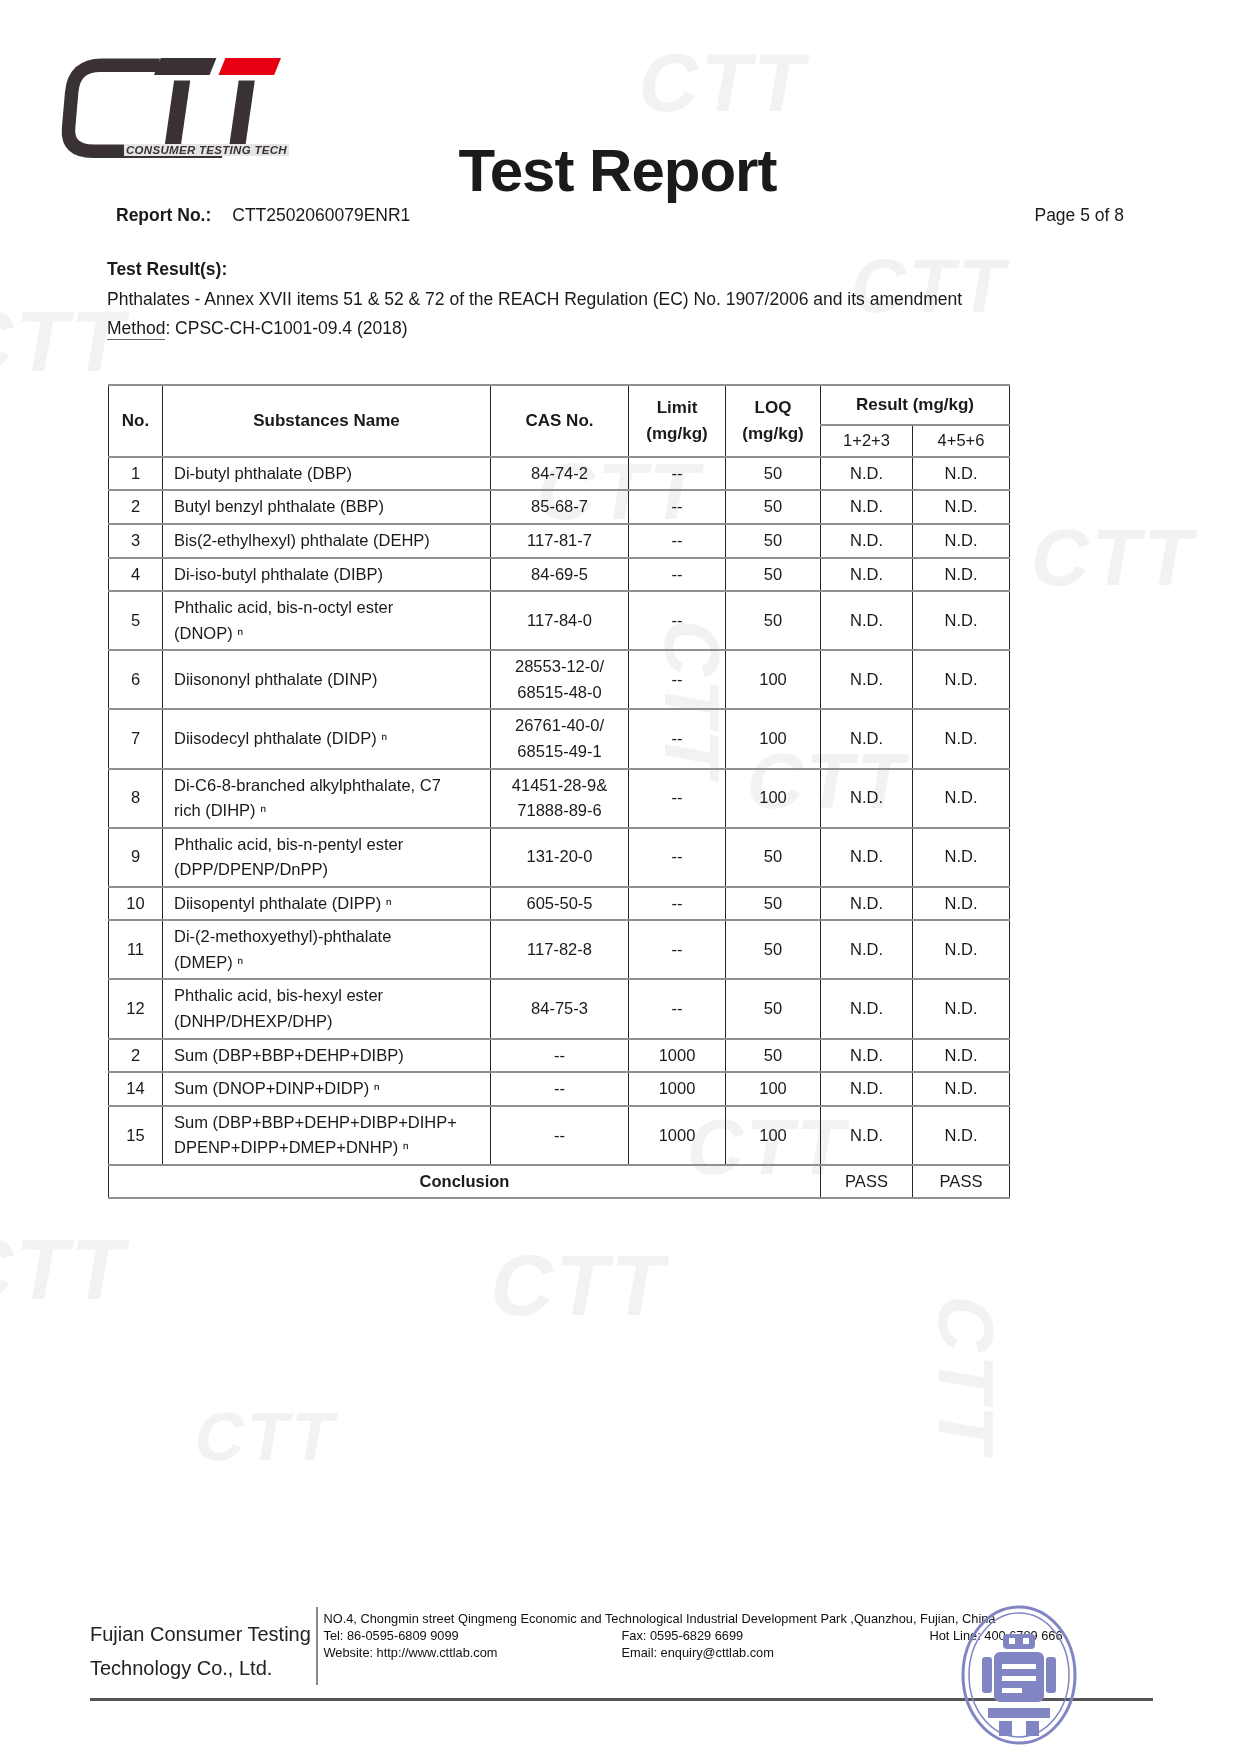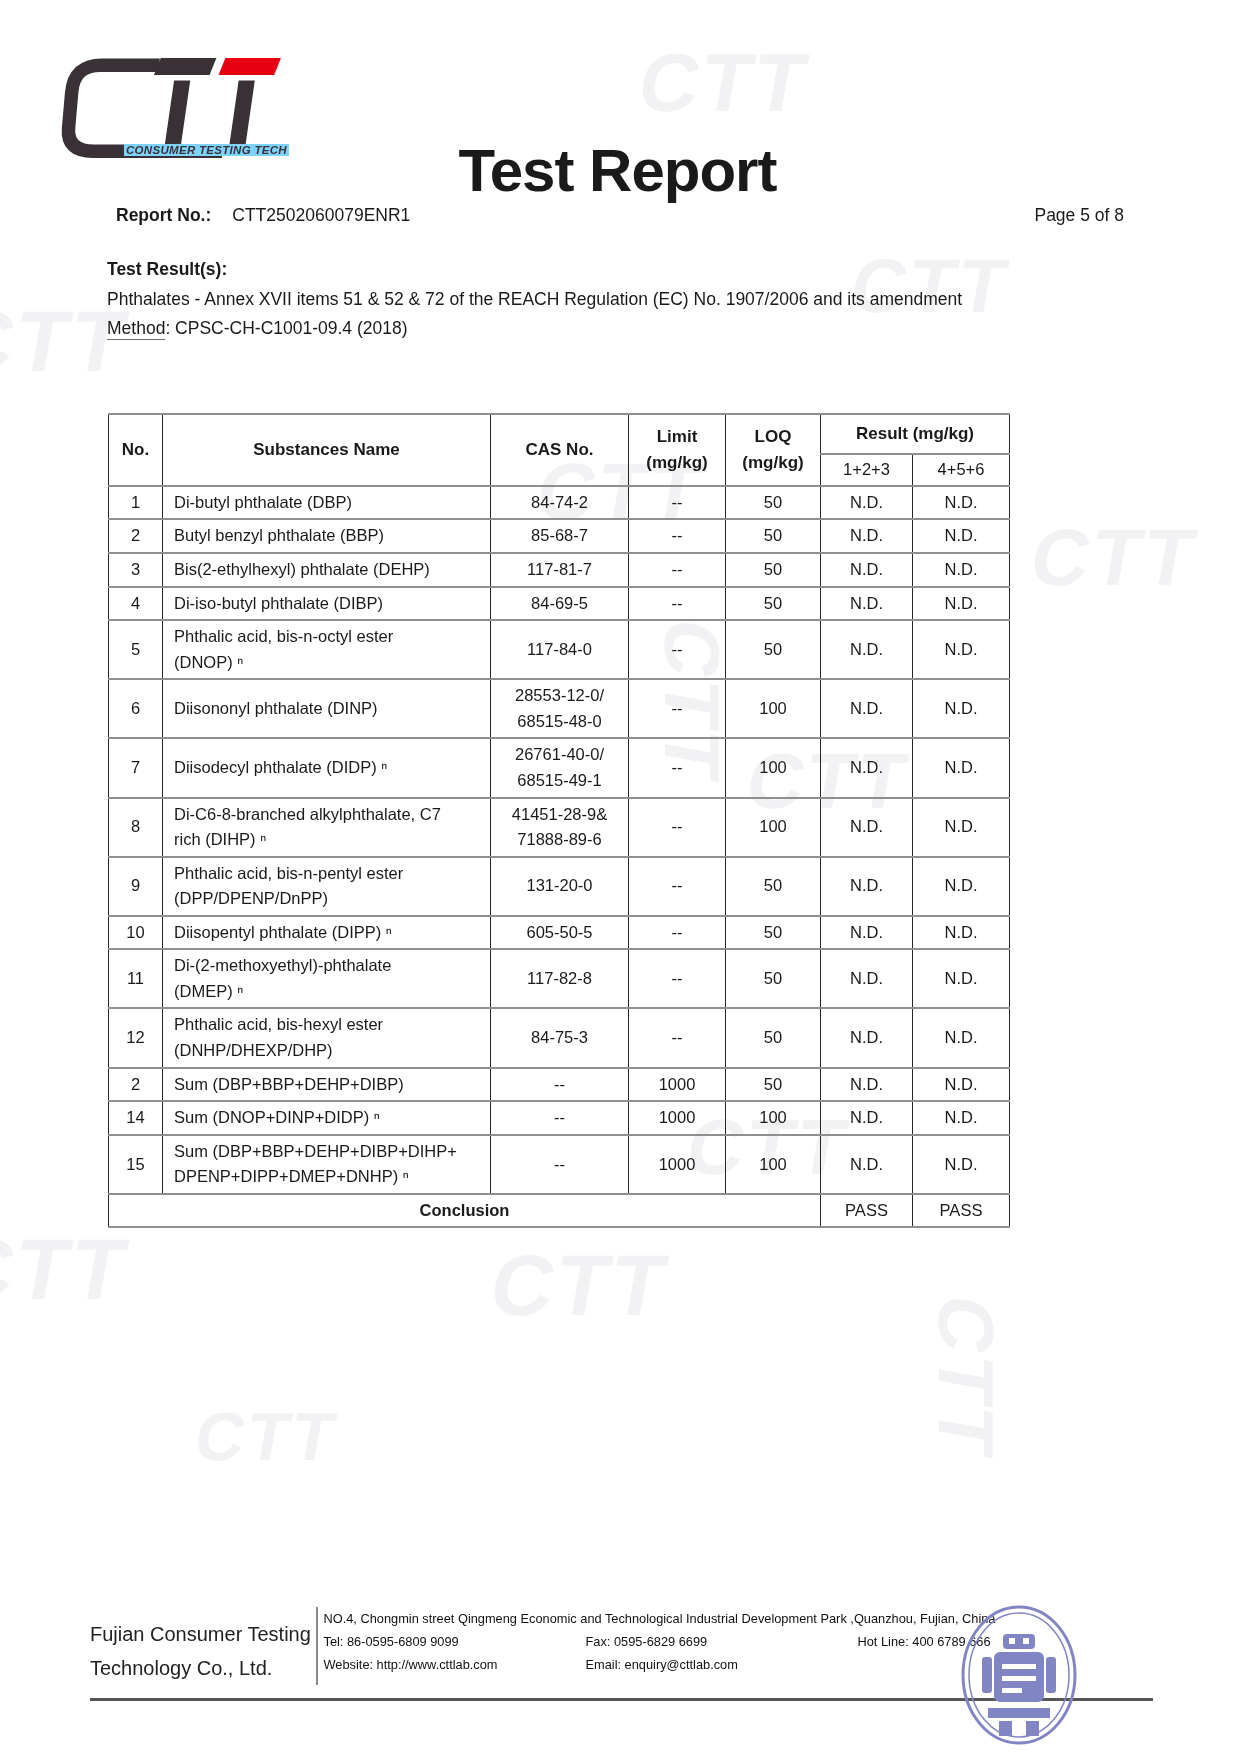--- a/index.html
+++ b/index.html
@@ -19,53 +19,53 @@
   .wm8{left:688px;top:1108px;font-size:78px;}
   .wm9{left:-48px;top:1226px;font-size:86px;}
   .wm10{left:492px;top:1242px;font-size:86px;}
   .wm11{left:886px;top:1338px;font-size:78px;transform:rotate(90deg) skewX(-10deg);}
   .wm12{left:196px;top:1402px;font-size:68px;}
 
   
   .logo{position:absolute;left:52px;top:44px;width:235px;height:132px;z-index:1;}
   .logo svg{display:block;}
   .logo-tagline{position:absolute;left:72px;top:100px;font-size:11.5px;font-weight:bold;
-      font-style:italic;letter-spacing:.3px;background:#7dd3fc;padding:0 2px;color:#3a3136;white-space:nowrap;}
+      font-style:italic;letter-spacing:.3px;background:#e5e5e5;padding:0 2px;color:#3a3136;white-space:nowrap;}
   .title{position:absolute;left:0;top:136px;width:1235px;text-align:center;
       font-size:60px;font-weight:800;letter-spacing:-1px;z-index:1;}
   .report-line{position:absolute;left:116px;top:205px;width:1008px;display:flex;
       justify-content:space-between;font-size:17.5px;z-index:1;}
   .report-line b{margin-right:21px;}
 
   
   .results-heading{position:absolute;left:107px;top:259px;font-size:17.5px;font-weight:bold;z-index:1;}
   .desc{position:absolute;left:107px;top:289px;font-size:17.5px;z-index:1;}
   .method-line{position:absolute;left:107px;top:318px;font-size:17.5px;z-index:1;}
   .method-label{border-bottom:1.5px solid #6a6a6a;padding-bottom:1px;}
 
   
-  .table-wrap{position:absolute;left:108px;top:384px;z-index:1;margin-top:29px;}
+  .table-wrap{position:absolute;left:108px;top:384px;z-index:1;}
   table.results{border-collapse:collapse;table-layout:fixed;width:901px;background:transparent;}
   .results th,.results td{border-left:1.5px solid #262626;border-right:1.5px solid #262626;
       border-top:2.5px solid #8f8f8f;border-bottom:2.5px solid #8f8f8f;
       text-align:center;vertical-align:middle;padding:3px 5px;font-size:16.5px;line-height:1.55;}
   .results th{font-weight:bold;font-size:17px;padding:6px 4px;}
   .results th.sub{font-weight:normal;font-size:16.5px;padding:2px;}
   .results td.c-name{text-align:left;padding-left:11px;}
   .pre{white-space:pre-line;}
   .concl-label{font-weight:bold;font-size:17.5px;}
 
   
   .footer{position:absolute;left:90px;top:1607px;width:1063px;display:flex;z-index:1;}
   .company{width:226px;font-size:20px;white-space:pre-line;
       line-height:1.7;padding-top:10px;color:#222;}
   .v-divider{width:1.5px;background:#8a8a8a;}
   .contact{flex:1;padding:2px 0 0 6px;font-size:12.8px;color:#111;}
   .addr{margin-top:2px;white-space:nowrap;}
-  .c-row{display:flex;margin-top:8px;}
+  .c-row{display:flex;margin-top:2px;gap:36px;}
   .c-tel,.c-web{width:262px;}
   .c-fax{width:272px;}
   .footer-rule{position:absolute;left:90px;top:1698px;width:1063px;height:2.5px;background:#555;z-index:1;}
   .seal{position:absolute;left:958px;top:1602px;z-index:2;}
 </style>
 </head>
 <body>
 
 <div class="page">
 

